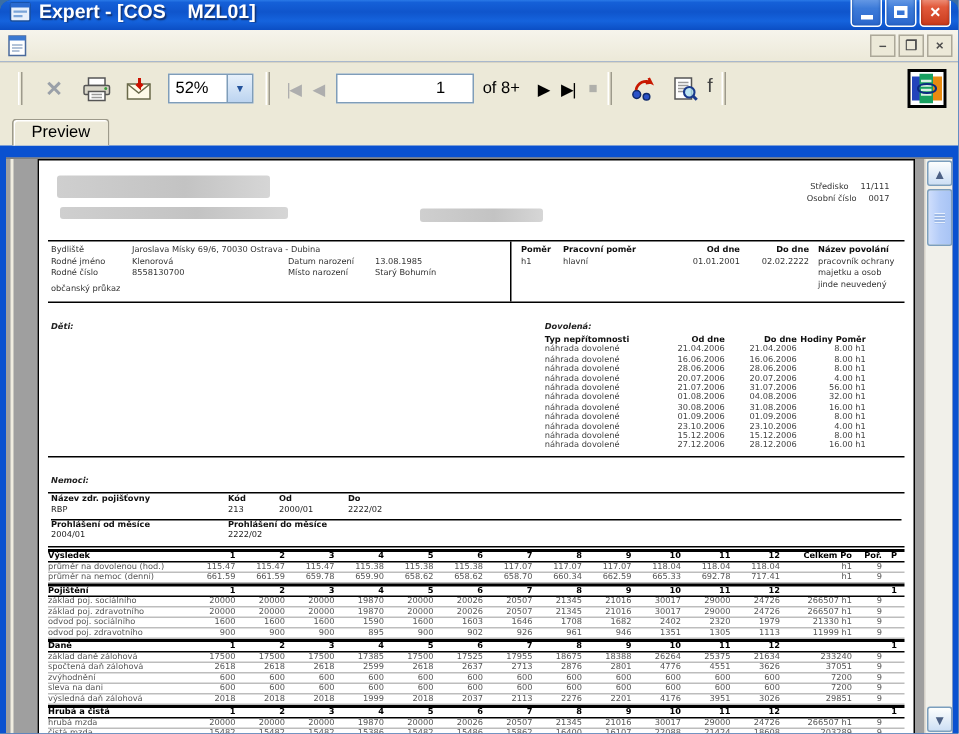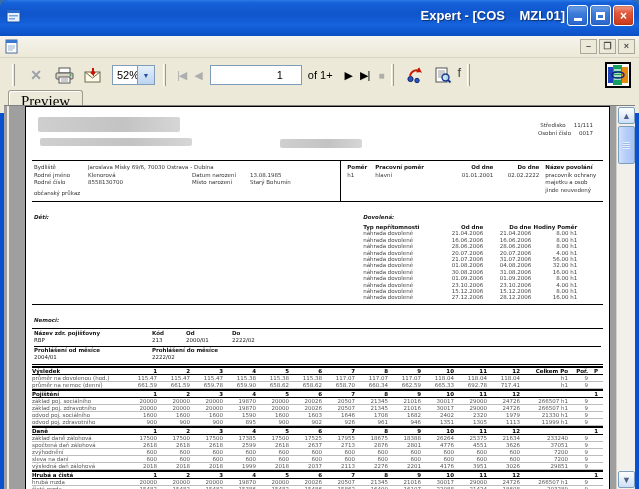--- a/index.html
+++ b/index.html
@@ -1,57 +1,57 @@
 <!DOCTYPE html>
 <html><head>
 <meta charset="utf-8">
 <style>
   html,body{margin:0;padding:0;background:#3a6ea5;font-family:"Liberation Sans",sans-serif;}
   *{box-sizing:border-box;}
   .window{position:relative;width:639px;height:489px;background:#0a51d0;border-radius:8px 8px 0 0;overflow:hidden;}
   
-  .titlebar{height:36px;display:flex;align-items:center;padding:0 5px 5px 6px;
+  .titlebar{height:20px;display:flex;align-items:center;padding:0 5px 5px 6px;
     background:linear-gradient(180deg,#2a7ae8 0%,#1560d8 8%,#0f55cc 40%,#1563dd 70%,#0b4ec4 100%);
-    border-radius:8px 8px 0 0;text-align:right;}
+    border-radius:8px 8px 0 0;}
   .app-icon{width:16px;height:16px;margin-right:4px;flex:0 0 auto;}
   .title-text{color:#fff;font-weight:bold;font-size:13px;white-space:pre;text-shadow:1px 1px 1px #10306e;flex:1;overflow:hidden;}
   .tb-btn{width:21px;height:21px;margin-left:2px;border-radius:3px;border:1px solid #fff;
     display:flex;align-items:center;justify-content:center;color:#fff;font-size:12px;font-weight:bold;
     background:linear-gradient(180deg,#70a1e8 0%,#3d7bd9 40%,#2a66cc 100%);box-shadow:inset 0 0 2px #1a4fa0;}
   .tb-btn.close{background:linear-gradient(180deg,#f0a08c 0%,#e25a3c 35%,#c93a1c 100%);box-shadow:inset 0 0 2px #8c2008;}
   .glyph-min{width:8px;height:3px;background:#fff;margin-top:8px;}
   .glyph-max{width:9px;height:8px;border:2px solid #fff;border-top-width:3px;}
   
   .menubar{height:22px;background:linear-gradient(180deg,#f6f4ec,#ece9d8);display:flex;align-items:center;padding:0 4px;border-bottom:1px solid #d8d4c4;}
   .mdi-doc-icon{width:15px;height:15px;}
   .menubar .spacer{flex:1;}
   .mdi-btn{width:17px;height:15px;margin-left:2px;background:#ece9d8;border:1px solid #aca899;
     display:flex;align-items:center;justify-content:center;font-size:9px;color:#4d4d4d;font-weight:bold;line-height:1;}
   
   .toolbar{height:34px;background:#ece9d8;display:flex;align-items:center;padding:0 8px 0 10px;}
   .gripper{width:3px;height:22px;border-left:1px solid #fff;border-right:1px solid #9d9a8b;margin:0 7px 0 2px;}
   .t-ico{width:24px;height:22px;display:flex;align-items:center;justify-content:center;margin:0 2px;flex:0 0 auto;}
   .x-glyph{color:#9aa0a8;font-size:14px;font-weight:bold;}
   .zoom-box{display:flex;align-items:center;margin:0 6px;border:1px solid #7f9db9;background:#fff;height:20px;}
-  .zoom-val{width:24px;padding:0 4px;font-size:11px;color:#000;}
+  .zoom-val{width:38px;padding:0 4px;font-size:11px;color:#000;}
   .zoom-drop{width:17px;height:18px;background:linear-gradient(180deg,#e6f0fb,#bcd4f0);border-left:1px solid #7f9db9;
     display:flex;align-items:center;justify-content:center;font-size:7px;color:#24539c;}
   .nav{font-size:11px;color:#000;margin:0 4px;letter-spacing:-1px;}
   .nav.dis{color:#aeaeae;}
   .stop{color:#b0b0ab;font-size:10px;margin:0 5px;}
   .pagebox{width:92px;height:20px;border:1px solid #7f9db9;background:#fff;font-size:11px;text-align:right;
     padding:0 18px 0 4px;margin:0 4px;font-family:"Liberation Sans",sans-serif;}
   .of-label{font-size:11px;margin:0 8px 0 2px;}
   .clip-ico{width:8px;height:20px;overflow:hidden;font-size:13px;color:#444;}
   .t-spacer{flex:1;}
   .logo-btn{width:26px;height:26px;border:2px solid #000;background:#fff;display:flex;align-items:center;justify-content:center;}
   
   .tabrow{height:21px;background:#ece9d8;display:flex;align-items:flex-end;padding-left:8px;}
   .tab{background:#ece9d8;border:1px solid #9d9a8b;border-bottom:none;border-radius:3px 3px 0 0;
-    padding:2px 12px 3px 12px;font-size:15px;box-shadow:inset 1px 1px 0 #fff;font-family:Liberation Serif, serif;}
+    padding:2px 12px 3px 12px;font-size:11px;box-shadow:inset 1px 1px 0 #fff;}
   
   .client{position:absolute;top:105px;left:4px;right:4px;bottom:0;background:#9f9f9f;border-top:1px solid #808080;overflow:hidden;}
   .client-inner{position:absolute;left:3px;top:0;bottom:0;right:20px;background:#9f9f9f;border-left:2px solid #f0ede0;}
   .page{position:absolute;left:16px;top:0;width:585px;height:600px;background:#fff;border:1px solid #000;
     font-family:"DejaVu Sans",sans-serif;color:#222;padding:8px 6px 0 6px;}
   
   .vscroll{position:absolute;right:0;top:0;bottom:0;width:19px;background:#f1f0ea;border-left:1px solid #d4d0c8;}
   .sb-btn{position:absolute;left:1px;width:17px;height:17px;border-radius:2px;border:1px solid #7b9ebd;
     background:linear-gradient(180deg,#fdfefd,#cddff5);display:flex;align-items:center;justify-content:center;
     color:#4d6185;font-size:9px;}
@@ -172,21 +172,21 @@
         </svg>
     </span>
     <span class="zoom-box">
       <span class="zoom-val">52%</span>
       <span class="zoom-drop">▼</span>
     </span>
     <span class="gripper"></span>
     <span class="nav dis">|◀</span>
     <span class="nav dis">◀</span>
     <input class="pagebox" value="1" style="">
-    <span class="of-label">of 1+</span>
+    <span class="of-label">of 8+</span>
     <span class="nav">▶</span>
     <span class="nav">▶|</span>
     <span class="stop">■</span>
     <span class="gripper"></span>
     <span class="t-ico">
       <svg width="18" height="17" viewBox="0 0 18 17">
           <circle cx="4.5" cy="12" r="2.6" fill="#2a52c8" stroke="#102a6a"></circle>
           <circle cx="11" cy="13.5" r="2.2" fill="#2a52c8" stroke="#102a6a"></circle>
           <path d="M4 9C5 4 10 2 14 4l-1.5-3M14 4l-3.5.5" stroke="#c81800" stroke-width="1.8" fill="none"></path>
         </svg>

